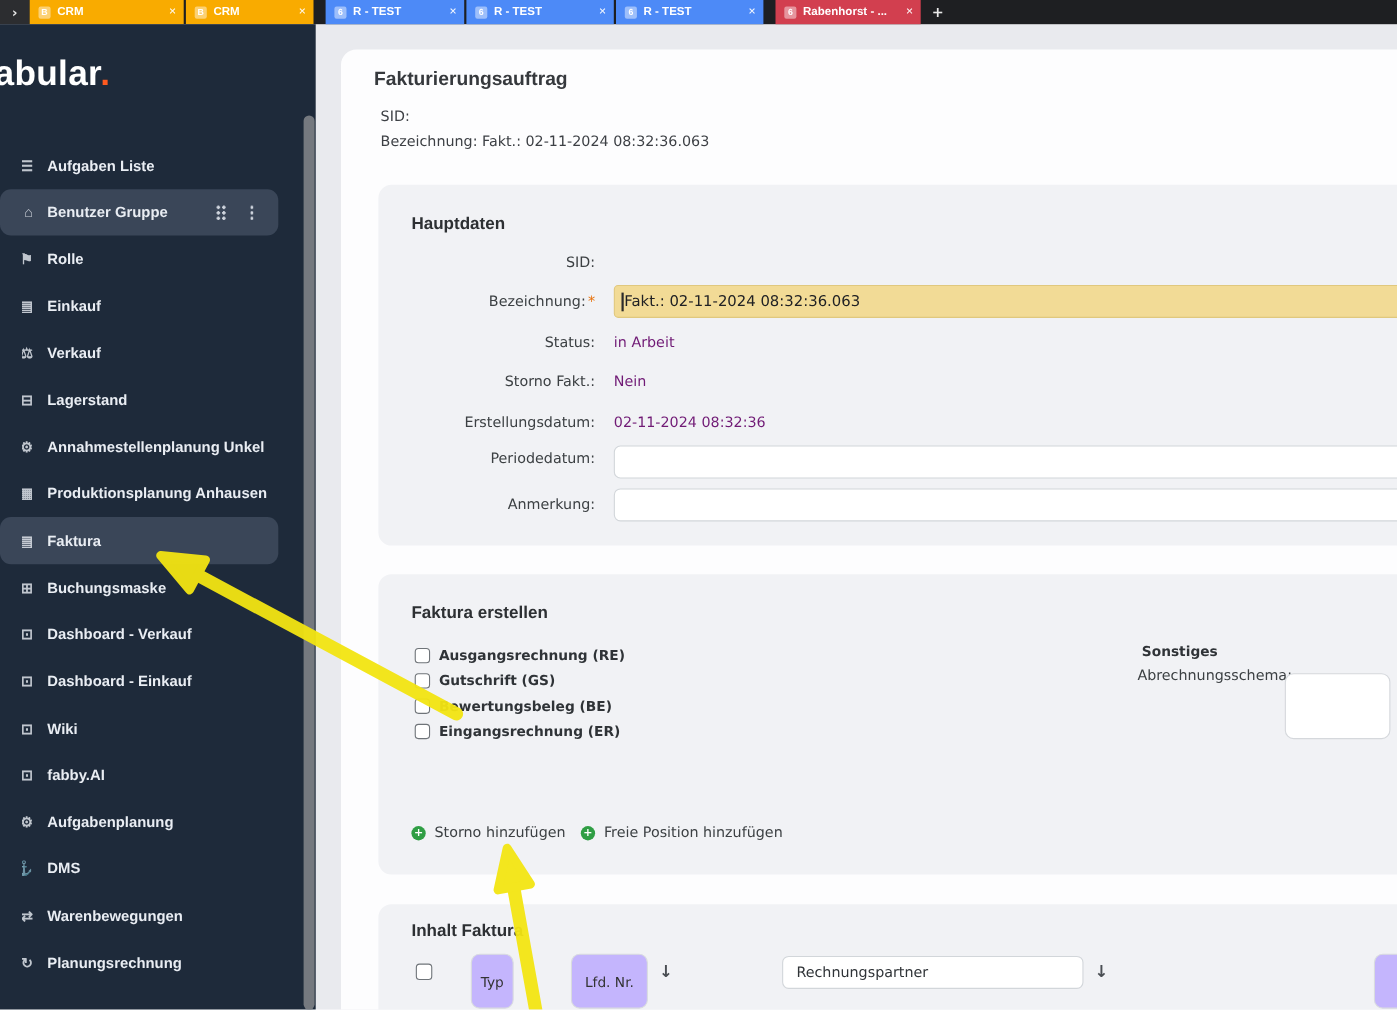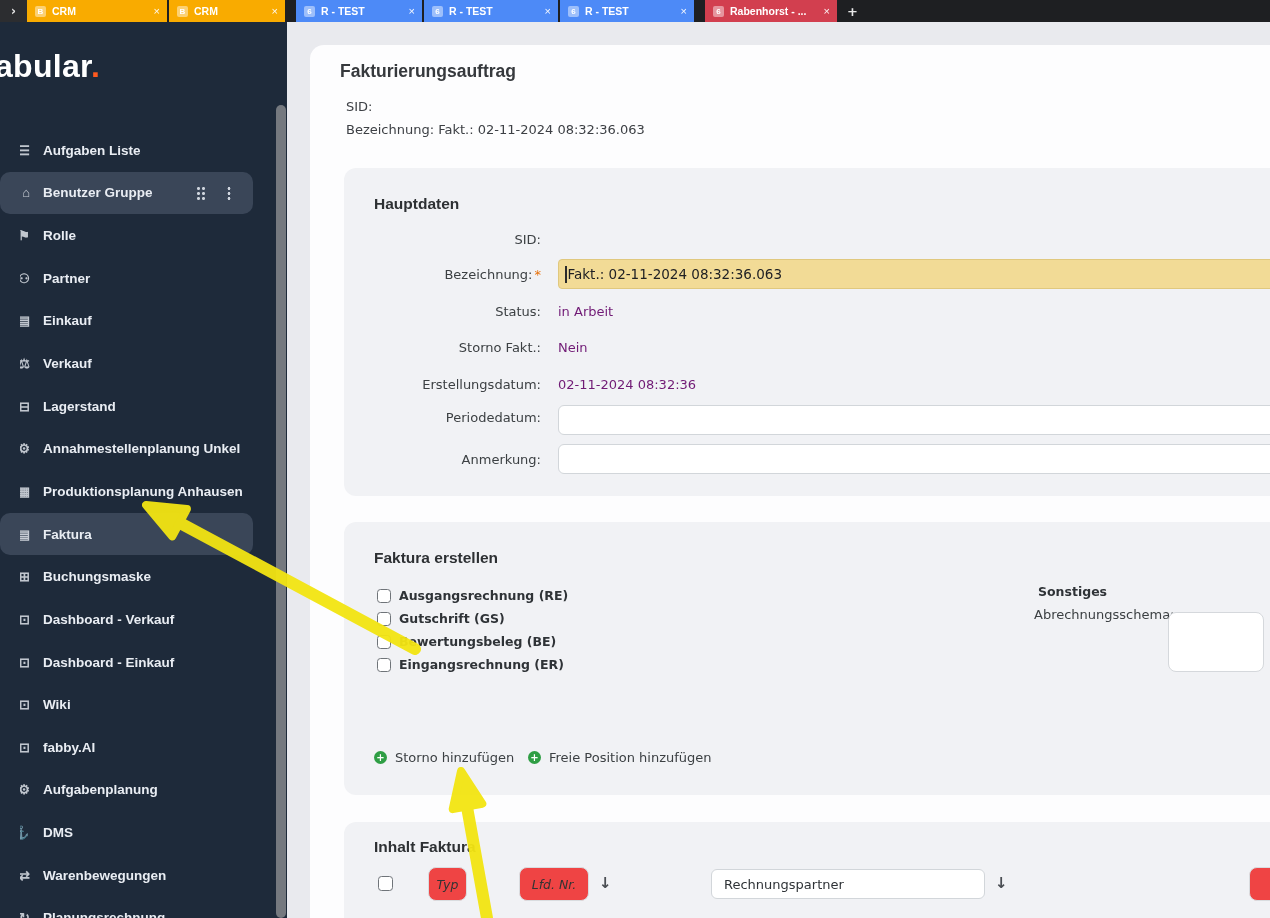--- a/index.html
+++ b/index.html
@@ -57,21 +57,21 @@
   .chk-row { position:absolute; left:33px; display:flex; align-items:center; gap:8px; }
   .chk { width:14px; height:14px; background:#fff; border:1.5px solid #6f7479; border-radius:3.5px; flex:none; }
   .chk-lbl { font-size:12.5px; font-weight:700; color:#2f3337; }
   .sonst-title { position:absolute; left:694px; top:62px; font-size:12.5px; font-weight:700; color:#2f3337; }
   .abr-label { position:absolute; left:690px; top:85px; font-size:13px; color:#3c4043; }
   .abr-box { position:absolute; left:824px; top:90px; width:96px; height:60px; background:#fff; border:1px solid #d5d8dc; border-radius:8px; }
   .add-link { position:absolute; top:228px; display:flex; align-items:center; gap:8px; cursor:pointer; }
   .add-link .plus { width:13px; height:13px; border-radius:50%; background:#2f9e44; color:#fff; font-size:10px; font-weight:700; display:flex; align-items:center; justify-content:center; flex:none; }
   .add-link .txt { font-size:13px; color:#3c4043; }
 
-  .hdr-btn { position:absolute; top:45px; height:34px; background:#ef4444; border:1px solid #d9dcdf; border-radius:8px; font-size:12.5px; color:#333; font-family:"DejaVu Sans", sans-serif; display:flex; align-items:center; justify-content:center; cursor:pointer;font-style:italic; }
+  .hdr-btn { position:absolute; top:45px; height:50px; background:#c4b5fd; border:1px solid #d9dcdf; border-radius:8px; font-size:12.5px; color:#333; font-family:"DejaVu Sans", sans-serif; display:flex; align-items:center; justify-content:center; cursor:pointer; }
   .sort-arrow { position:absolute; top:52px; font-size:15px; font-weight:700; color:#4a4e53; }
   .rp-input { position:absolute; left:367px; top:47px; width:274px; height:30px; background:#fff; border:1px solid #d2d6da; border-radius:6px; display:flex; align-items:center; padding:0 12px; font-size:13px; color:#2f3337; }
   .inhalt-chk { position:absolute; left:34px; top:54px; width:15px; height:15px; background:#fff; border:1.5px solid #6f7479; border-radius:3.5px; }
 
   .arrows { position:absolute; left:0; top:0; width:1270px; height:918px; z-index:40; pointer-events:none; }
 </style>
 </head>
 <body>
 
 <div class="page">
@@ -121,24 +121,20 @@
       <div class="s-item hl">
           <span class="s-ico"><i>⌂</i></span>
           <span>Benutzer Gruppe</span>
           <span class="grow"></span>
           <span class="drag-dots"></span>
           <span class="kebab"></span>
         </div>
       <div class="s-item">
           <span class="s-ico"><i>⚑</i></span>
           <span>Rolle</span>
-        </div>
-      <div class="s-item">
-          <span class="s-ico"><i>⚇</i></span>
-          <span>Partner</span>
         </div>
       <div class="s-item">
           <span class="s-ico"><i>▤</i></span>
           <span>Einkauf</span>
         </div>
       <div class="s-item">
           <span class="s-ico"><i>⚖</i></span>
           <span>Verkauf</span>
         </div>
       <div class="s-item">

